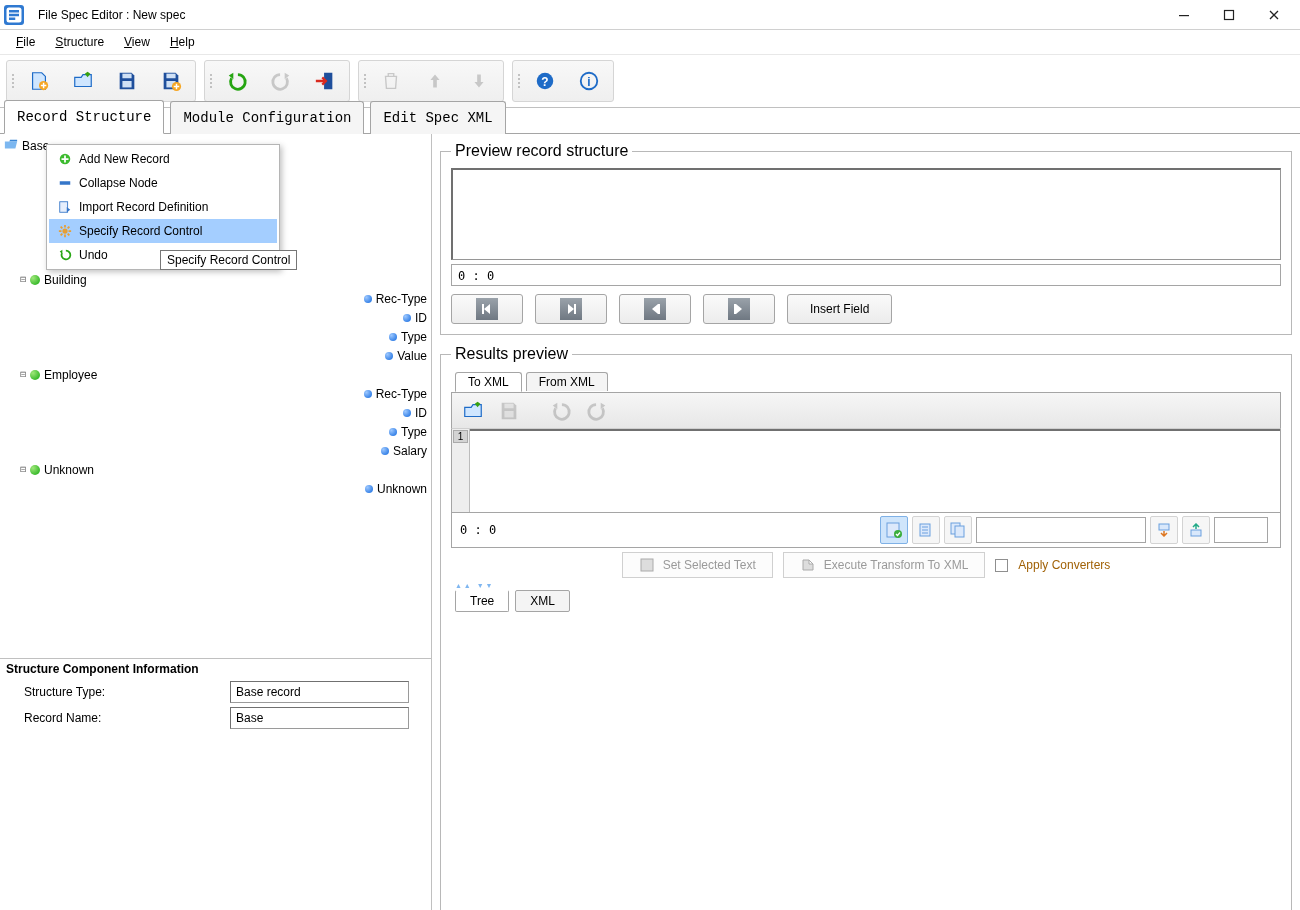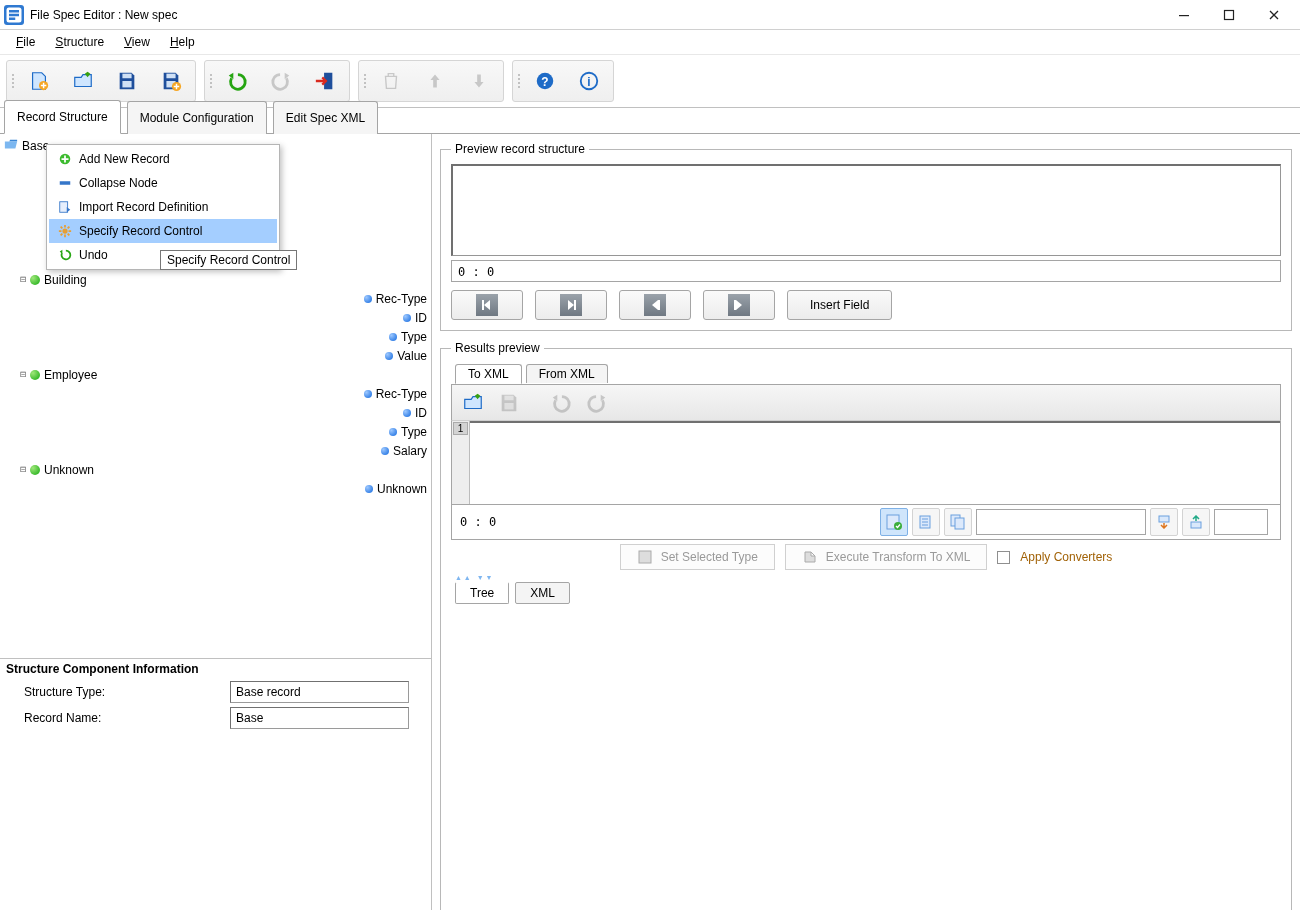--- a/index.html
+++ b/index.html
@@ -22,21 +22,21 @@
     align-items: center;
     padding: 0 4px;
   }
   .titlebar .app-icon {
     width: 20px; height: 20px;
     background: #2f79d1;
     margin-right: 6px;
     border-radius: 3px;
     display:flex;align-items:center;justify-content:center;
   }
-  .titlebar .title { font-size: 12px; color: #000; }
+  .titlebar .title { font-size: 12px; color: #000; margin-left: 8px; }
   .titlebar .win-controls { margin-left: auto; display:flex; }
   .titlebar .win-btn {
     width: 45px; height: 28px;
     display:flex;align-items:center;justify-content:center;
     font-size: 14px;
   }
 
   
   .menubar {
     height: 25px;
@@ -109,25 +109,25 @@
     border-bottom: 1px solid #a5a5a5;
     padding-left: 4px;
     gap: 6px;
   }
   .main-tab {
     padding: 16px 12px;
     border: 1px solid #a5a5a5;
     border-bottom: none;
     border-radius: 3px 3px 0 0;
     background: #f5f5f5;
-    font-size: 12px;
+    font-size: 14px;
     position: relative;
     top: 1px;
     height: 22px;
-    display:flex;align-items:center;
+    display:flex;align-items:center;font-family:Liberation Mono, monospace;
   }
   .main-tab.active {
     background: #fff;
     border-bottom: 1px solid #fff;
     height: 26px;
     top: 1px;
     font-weight: normal;
   }
 
   
@@ -257,21 +257,21 @@
   .checkbox {
     width:13px;height:13px;border:1px solid #8f8f8f;background:#fff;display:inline-block;
   }
 
   fieldset.panel {
     border: 1px solid #b8b8b8;
     margin: 0 0 10px 0;
     padding: 8px 10px 10px 10px;
   }
   fieldset.panel legend {
-    font-size:12px;
+    font-size:16px;
     padding: 0 4px;
   }
   .wide-textarea {
     width:100%;
     height: 92px;
     border:1px solid #969696;
     border-top:2px solid #707070;
     border-left:2px solid #707070;
     background:#fff;
   }
@@ -854,21 +854,21 @@
             </svg>
           </div>
         <div class="mini-input" style="width:54px"></div>
       </div>
 
       <div class="action-row">
         <div class="big-btn">
           <svg width="16" height="16" viewBox="0 0 16 16">
               <rect x="2" y="2" width="12" height="12" fill="#ddd" stroke="#aaa"></rect>
             </svg>
-          <span>Set Selected Type</span>
+          <span>Set Selected Text</span>
         </div>
         <div class="big-btn">
           <svg width="16" height="16" viewBox="0 0 16 16">
               <path d="M3 3h6v4h4v6H3z" fill="#ddd" stroke="#aaa"></path>
               <path d="M9 3l4 4" fill="none" stroke="#aaa"></path>
             </svg>
           <span>Execute Transform To XML</span>
         </div>
         <span class="checkbox"></span>
         <span style="color:#a16207">Apply Converters</span>

